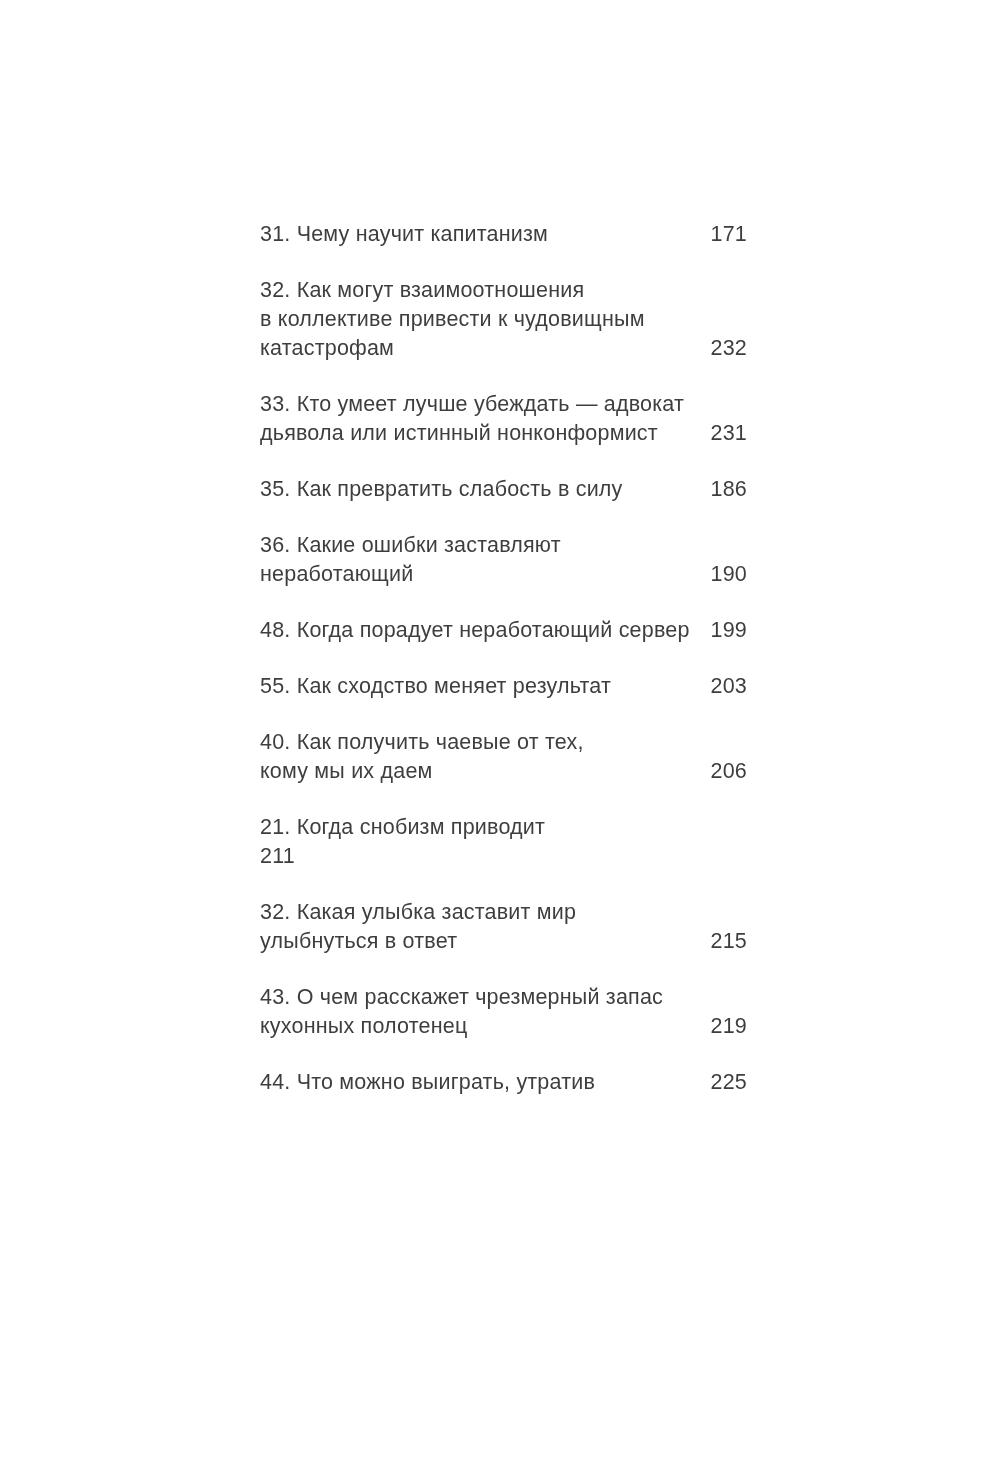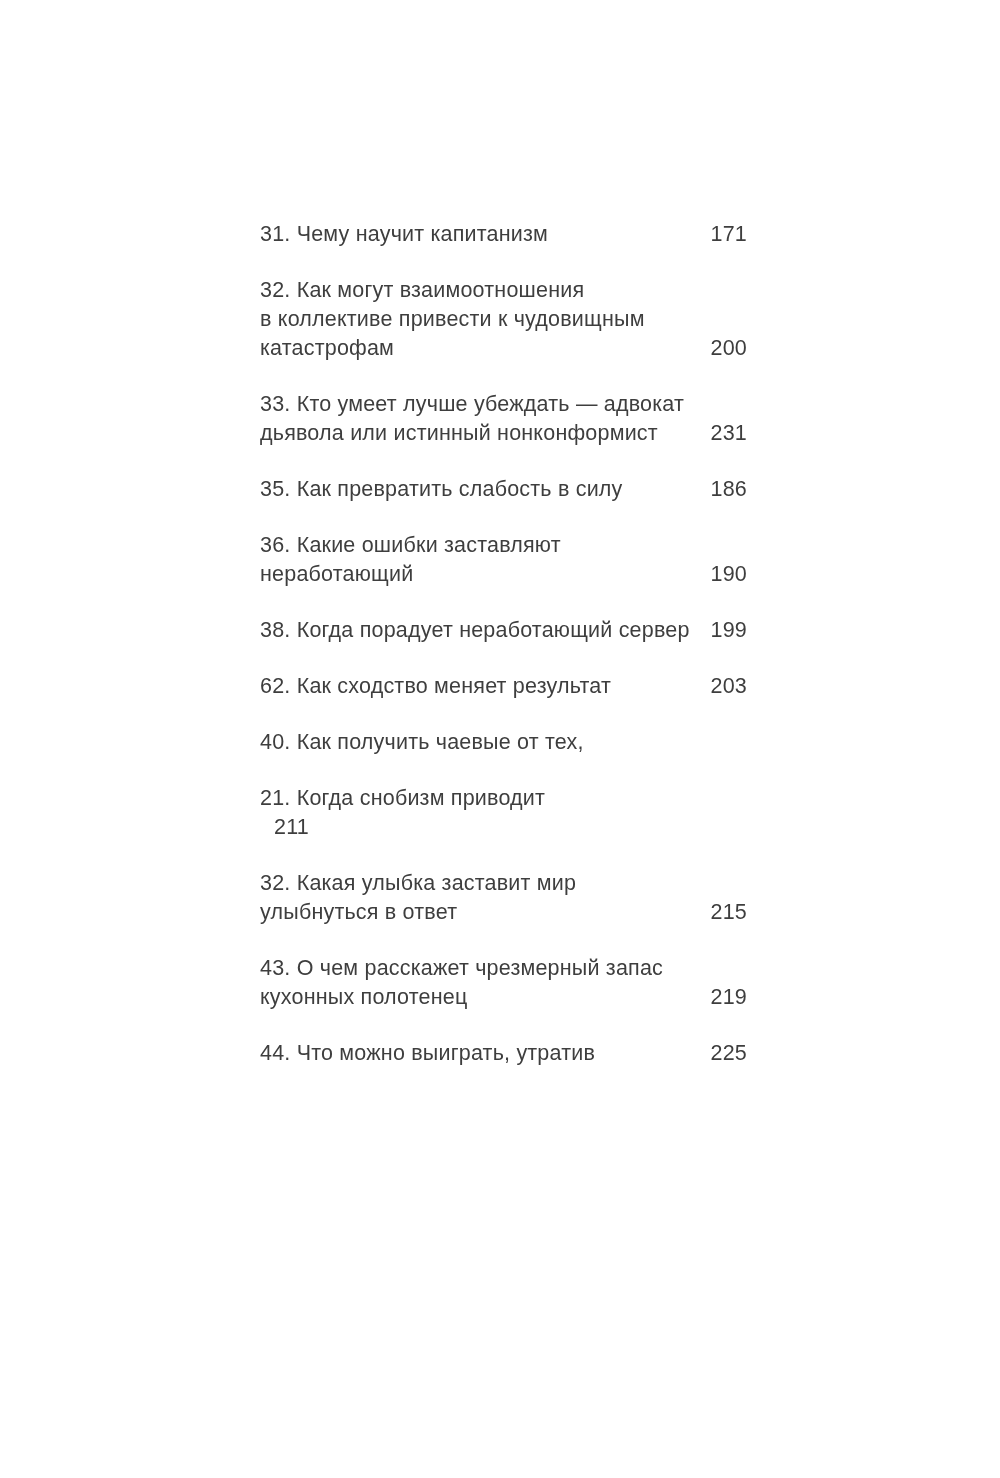--- a/index.html
+++ b/index.html
@@ -34,41 +34,40 @@
     line-height: 29px;
     letter-spacing: 0.2px;
     white-space: nowrap;
   }
   .last-line {
     display: flex;
     justify-content: space-between;
     align-items: baseline;
   }
   .page-num {
-    margin-left: 14px;
     white-space: nowrap;
   }
 </style>
 </head>
 <body>
 
 <div class="page">
   <div class="toc" id="toc">
       <div class="entry">
         <div class="line last-line">
           <span>31. Чему научит капитанизм</span>
           <span class="page-num">171</span>
         </div>
       </div>
       <div class="entry">
         <div class="line"><span>32. Как могут взаимоотношения</span></div>
         <div class="line"><span>в коллективе привести к чудовищным</span></div>
         <div class="line last-line">
           <span>катастрофам</span>
-          <span class="page-num">200</span>
+          <span class="page-num">232</span>
         </div>
       </div>
       <div class="entry">
         <div class="line"><span>33. Кто умеет лучше убеждать — адвокат</span></div>
         <div class="line last-line">
           <span>дьявола или истинный нонконформист</span>
           <span class="page-num">231</span>
         </div>
       </div>
       <div class="entry">
@@ -79,32 +78,36 @@
       </div>
       <div class="entry">
         <div class="line"><span>36. Какие ошибки заставляют</span></div>
         <div class="line last-line">
           <span>неработающий</span>
           <span class="page-num">190</span>
         </div>
       </div>
       <div class="entry">
         <div class="line last-line">
-          <span>38. Когда порадует неработающий сервер</span>
+          <span>48. Когда порадует неработающий сервер</span>
           <span class="page-num">199</span>
         </div>
       </div>
       <div class="entry">
         <div class="line last-line">
-          <span>62. Как сходство меняет результат</span>
+          <span>55. Как сходство меняет результат</span>
           <span class="page-num">203</span>
         </div>
       </div>
       <div class="entry">
         <div class="line"><span>40. Как получить чаевые от тех,</span></div>
+        <div class="line last-line">
+          <span>кому мы их даем</span>
+          <span class="page-num">206</span>
+        </div>
       </div>
       <div class="entry">
         <div class="line"><span>21. Когда снобизм приводит</span></div>
         <div class="line last-line">
           <span class="page-num">211</span>
         </div>
       </div>
       <div class="entry">
         <div class="line"><span>32. Какая улыбка заставит мир</span></div>
         <div class="line last-line">

